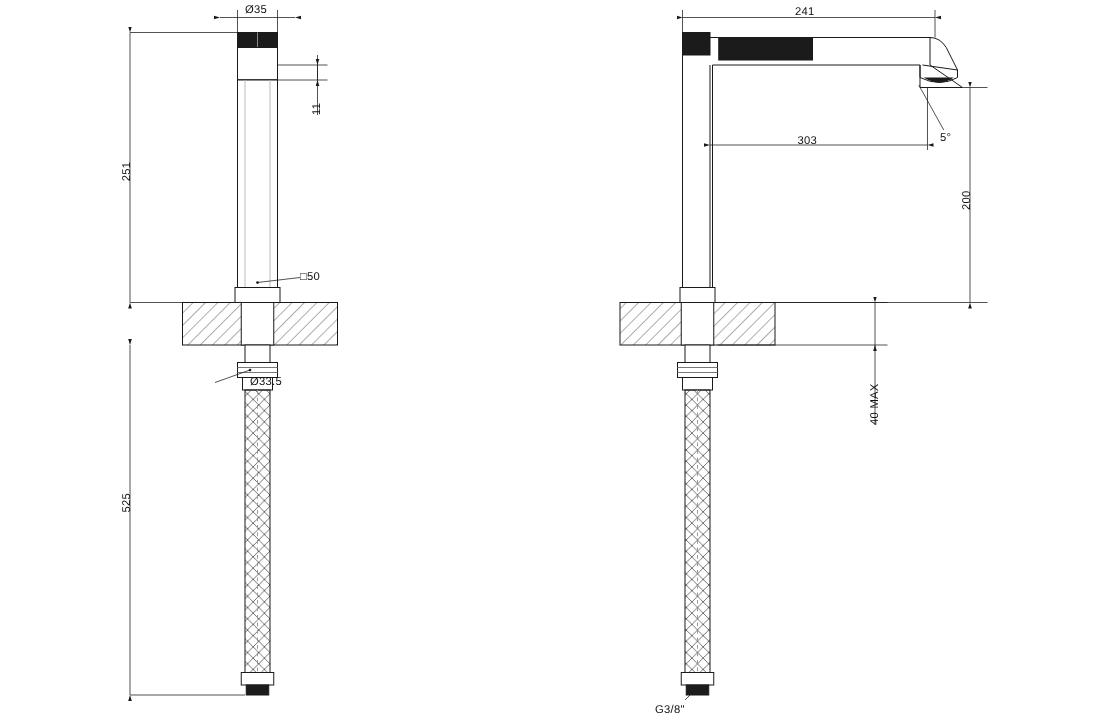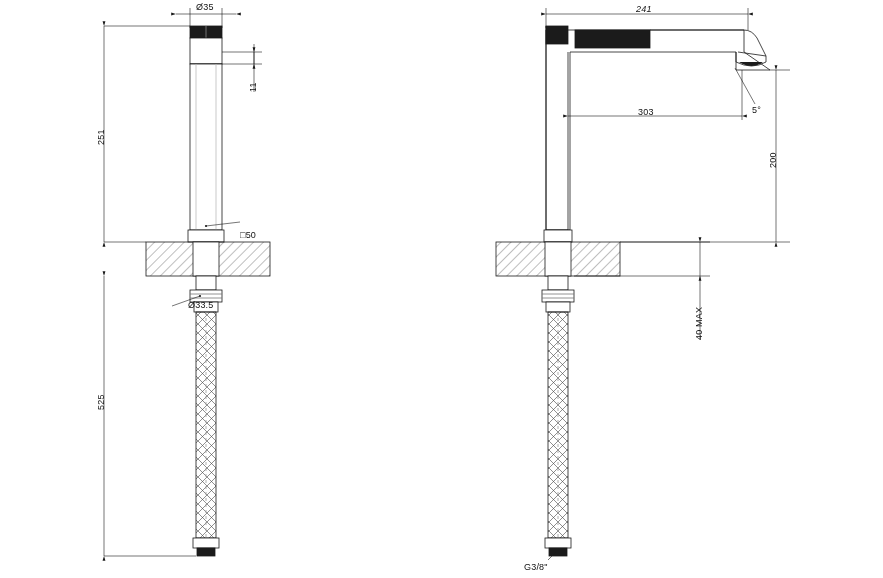--- a/index.html
+++ b/index.html
@@ -176,25 +176,25 @@
   </svg>
 
   <div class="dimtext" style="left:196px; top:2px;">Ø35</div>
 
   <div class="dimtext vert" style="left:96px; top:145px;">251</div>
 
   <div class="dimtext vert" style="left:96px; top:410px;">525</div>
 
   <div class="dimtext vert" style="left:248px; top:92px;">11</div>
 
-  <div class="dimtext" style="left:240px; top:230px;">□50</div>
-
-  <div class="dimtext" style="left:141px; top:300px;padding-left:47px;">Ø33.5</div>
-
-  <div class="dimtext" style="left:636px; top:4px;font-style:italic;">241</div>
+  <div class="dimtext" style="left:240px; top:216px;">□50</div>
+
+  <div class="dimtext" style="left:153px; top:300px;padding-left:47px;">Ø33.5</div>
+
+  <div class="dimtext" style="left:636px; top:4px;">241</div>
 
   <div class="dimtext" style="left:638px; top:107px;">303</div>
 
   <div class="dimtext" style="left:752px; top:105px;">5°</div>
 
   <div class="dimtext vert" style="left:768px; top:168px;">200</div>
 
   <div class="dimtext vert" style="left:694px; top:340px;">40 MAX</div>
 
   <div class="dimtext" style="left:524px; top:562px;">G3/8"</div>

